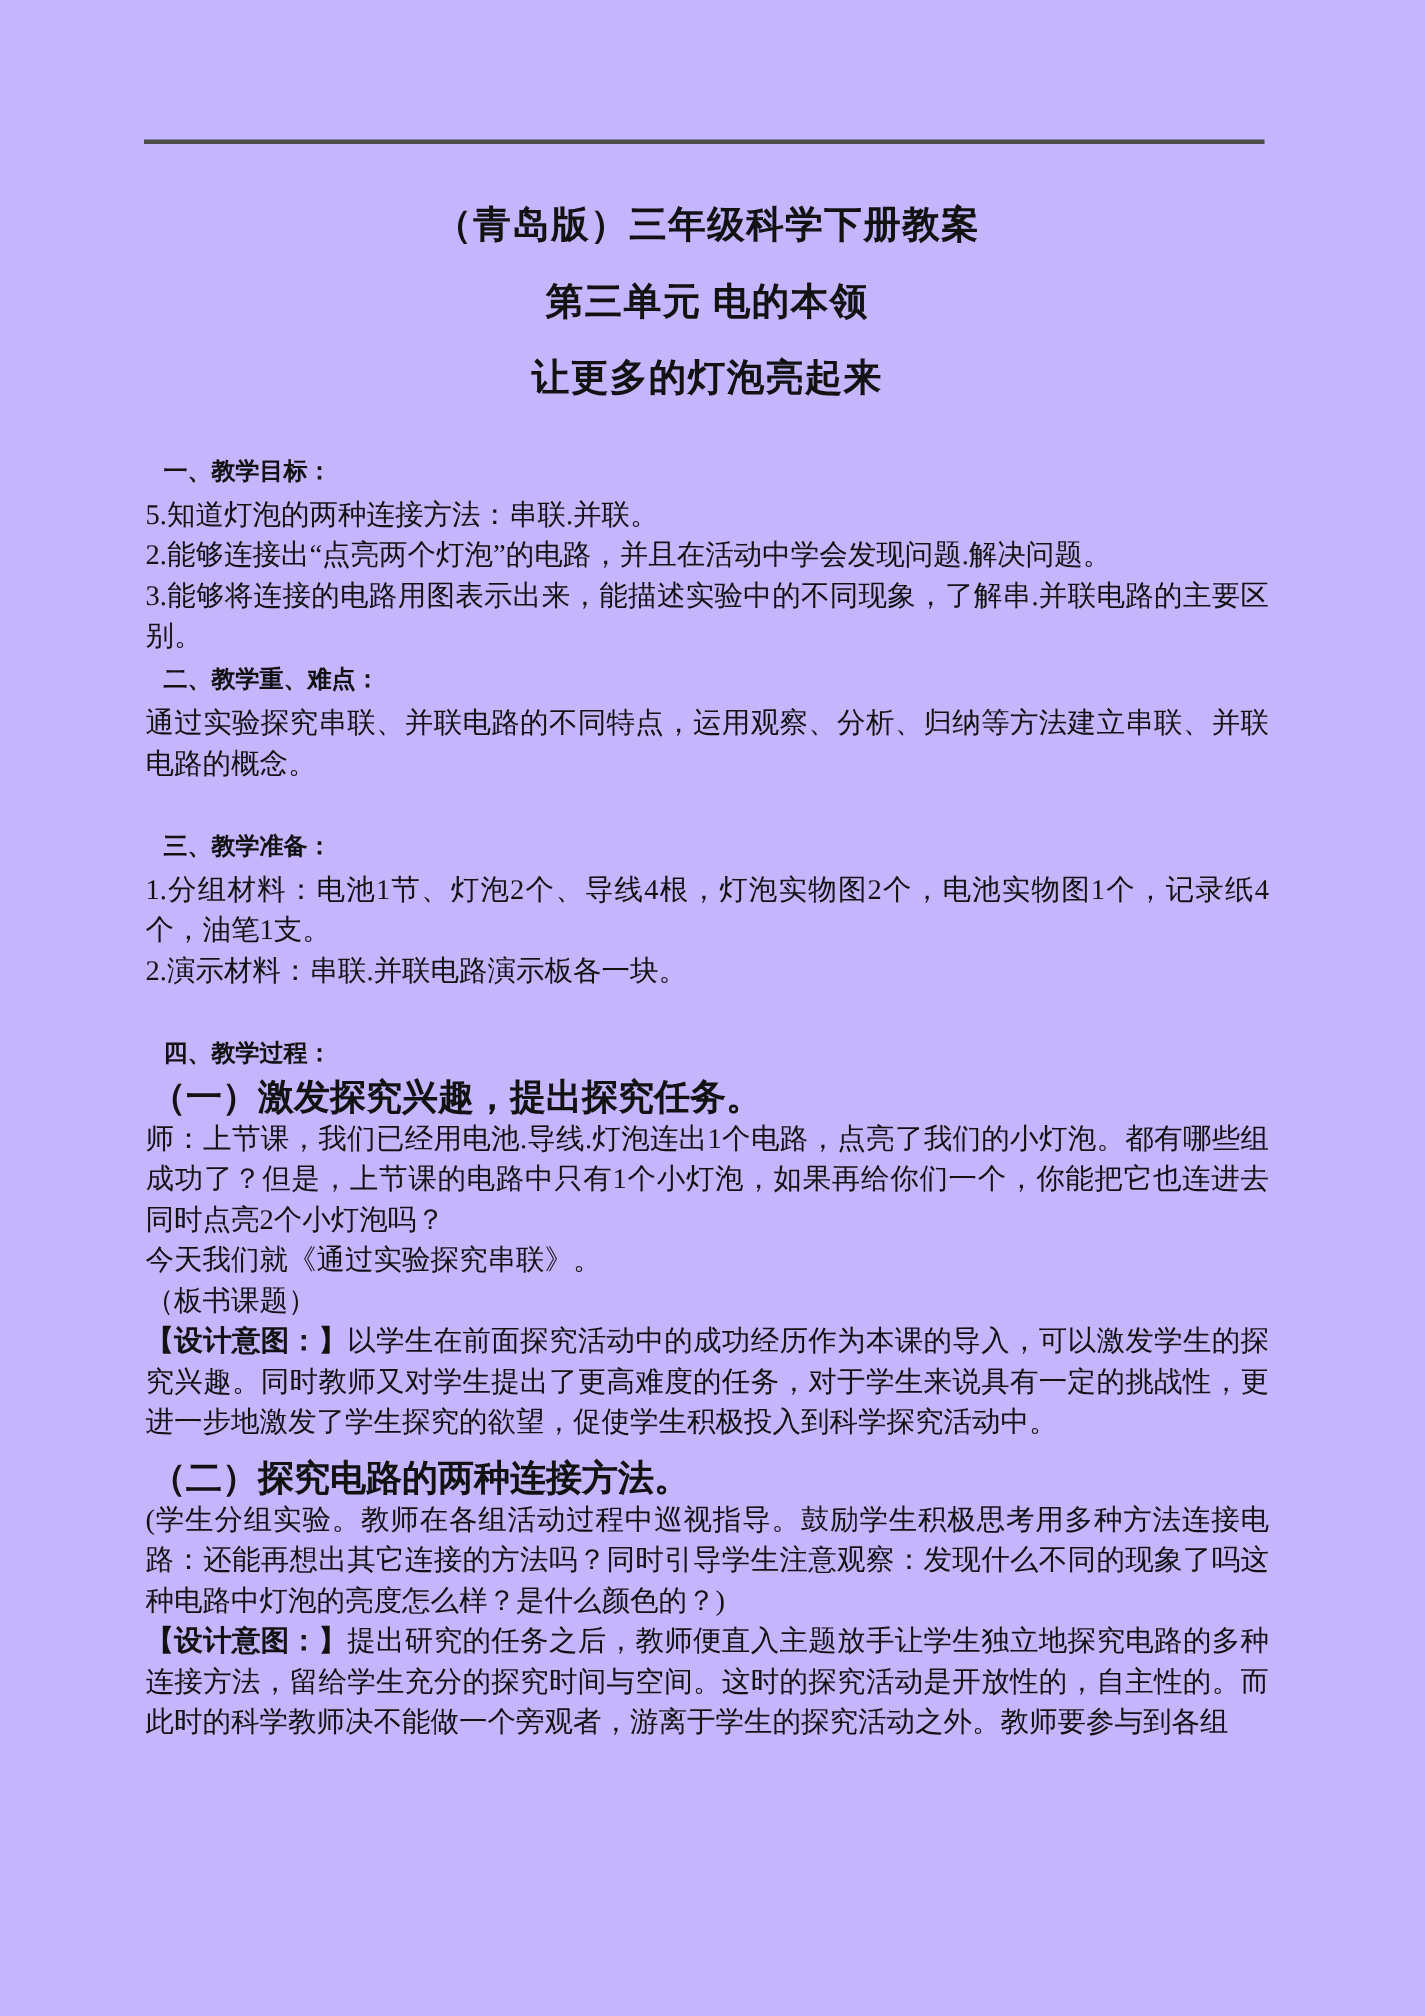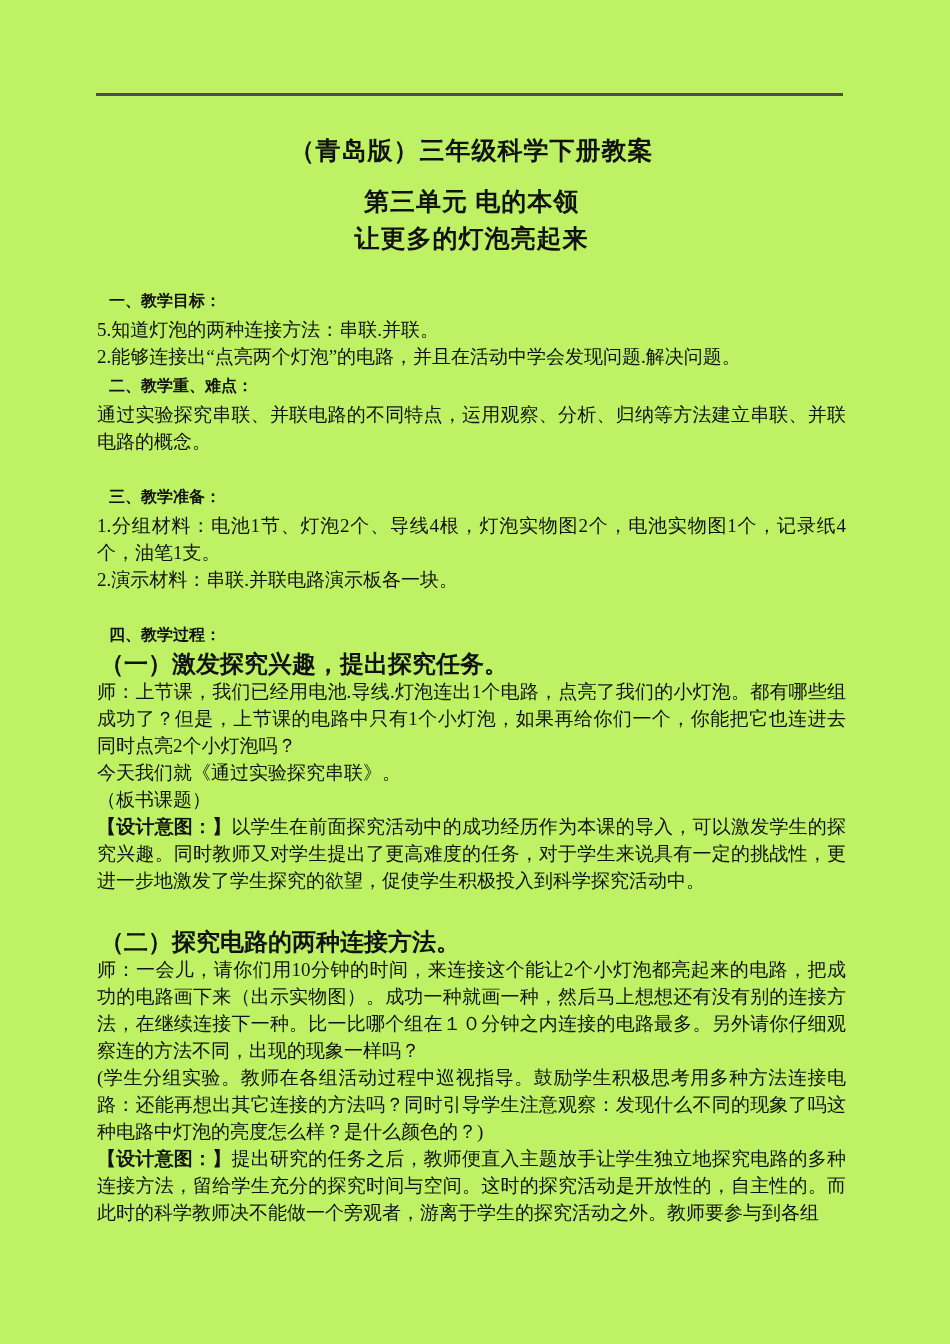--- a/index.html
+++ b/index.html
@@ -6,21 +6,21 @@
   body {
     background: #ffffff;
     font-family: "Liberation Serif", "DejaVu Serif", serif;
     color: #121212;
   }
   .page {
     position: relative;
     width: 950px;
     height: 1344px;
     margin: 0 auto;
-    background: #bef264;
+    background: #c4b5fd;
     overflow: hidden;
     box-sizing: border-box;
     padding: 0 104px 0 97px;
   }
   .top-rule {
     margin-top: 93px;
     height: 0;
     border-top: 3px solid #4d4d4d;
     width: 747px;
     margin-left: -1px;
@@ -28,21 +28,21 @@
   .title {
     text-align: center;
     font-weight: bold;
     font-size: 25px;
     line-height: 30px;
     letter-spacing: 1px;
     white-space: nowrap;
   }
   .title-book   { margin-top: 40px; }
   .title-unit   { margin-top: 21px; }
-  .title-lesson { margin-top: 7px; }
+  .title-lesson { margin-top: 21px; }
 
   .content { margin-top: 31px; }
 
   .sec-heading {
     font-weight: bold;
     font-size: 16px;
     line-height: 31px;
     padding-left: 12px;
     margin: 0;
   }
@@ -53,55 +53,55 @@
     padding-left: 3px;
     margin: 0;
   }
   .para {
     font-size: 19px;
     line-height: 27px;
     margin: 0;
     text-align: justify;
     text-justify: inter-ideograph;
   }
-  .gap-md { margin-top: 34px; }
+  .gap-md { margin-top: 10px; }
   .gap-lg { margin-top: 26px; }
   .prefix { font-weight: bold; }
 </style>
 </head>
 <body>
 
 <div class="page">
 
   <div class="top-rule"></div>
 
   <div class="title title-book">（青岛版）三年级科学下册教案</div>
   <div class="title title-unit">第三单元 电的本领</div>
   <div class="title title-lesson">让更多的灯泡亮起来</div>
 
   <div class="content">
 
     <h2 class="sec-heading">一、教学目标：</h2>
     <p class="para">5.知道灯泡的两种连接方法：串联.并联。</p>
     <p class="para">2.能够连接出“点亮两个灯泡”的电路，并且在活动中学会发现问题.解决问题。</p>
+    <p class="para">3.能够将连接的电路用图表示出来，能描述实验中的不同现象，了解串.并联电路的主要区别。</p>
 
     <h2 class="sec-heading">二、教学重、难点：</h2>
     <p class="para">通过实验探究串联、并联电路的不同特点，运用观察、分析、归纳等方法建立串联、并联电路的概念。</p>
 
     <h2 class="sec-heading gap-lg">三、教学准备：</h2>
     <p class="para">1.分组材料：电池1节、灯泡2个、导线4根，灯泡实物图2个，电池实物图1个，记录纸4个，油笔1支。</p>
     <p class="para">2.演示材料：串联.并联电路演示板各一块。</p>
 
     <h2 class="sec-heading gap-lg">四、教学过程：</h2>
 
     <h3 class="sub-heading">（一）激发探究兴趣，提出探究任务。</h3>
     <p class="para">师：上节课，我们已经用电池.导线.灯泡连出1个电路，点亮了我们的小灯泡。都有哪些组成功了？但是，上节课的电路中只有1个小灯泡，如果再给你们一个，你能把它也连进去同时点亮2个小灯泡吗？</p>
     <p class="para">今天我们就《通过实验探究串联》。</p>
     <p class="para">（板书课题）</p>
     <p class="para"><span class="prefix">【设计意图：】</span><span>以学生在前面探究活动中的成功经历作为本课的导入，可以激发学生的探究兴趣。同时教师又对学生提出了更高难度的任务，对于学生来说具有一定的挑战性，更进一步地激发了学生探究的欲望，促使学生积极投入到科学探究活动中。</span></p>
 
     <h3 class="sub-heading gap-md">（二）探究电路的两种连接方法。</h3>
-    <p class="para">师：一会儿，请你们用10分钟的时间，来连接这个能让2个小灯泡都亮起来的电路，把成功的电路画下来（出示实物图）。成功一种就画一种，然后马上想想还有没有别的连接方法，在继续连接下一种。比一比哪个组在１０分钟之内连接的电路最多。另外请你仔细观察连的方法不同，出现的现象一样吗？</p>
     <p class="para">(学生分组实验。教师在各组活动过程中巡视指导。鼓励学生积极思考用多种方法连接电路：还能再想出其它连接的方法吗？同时引导学生注意观察：发现什么不同的现象了吗这种电路中灯泡的亮度怎么样？是什么颜色的？)</p>
     <p class="para"><span class="prefix">【设计意图：】</span><span>提出研究的任务之后，教师便直入主题放手让学生独立地探究电路的多种连接方法，留给学生充分的探究时间与空间。这时的探究活动是开放性的，自主性的。而此时的科学教师决不能做一个旁观者，游离于学生的探究活动之外。教师要参与到各组</span></p>
 
   </div>
 </div>
 
 </body></html>

